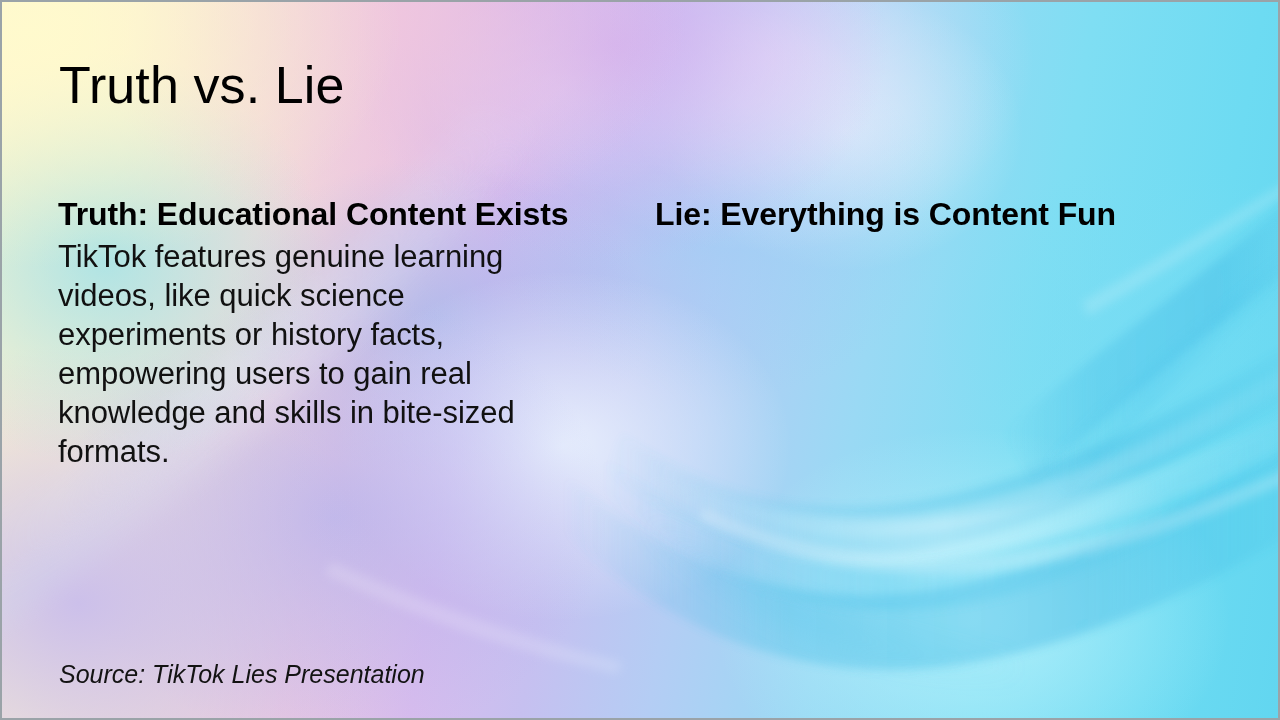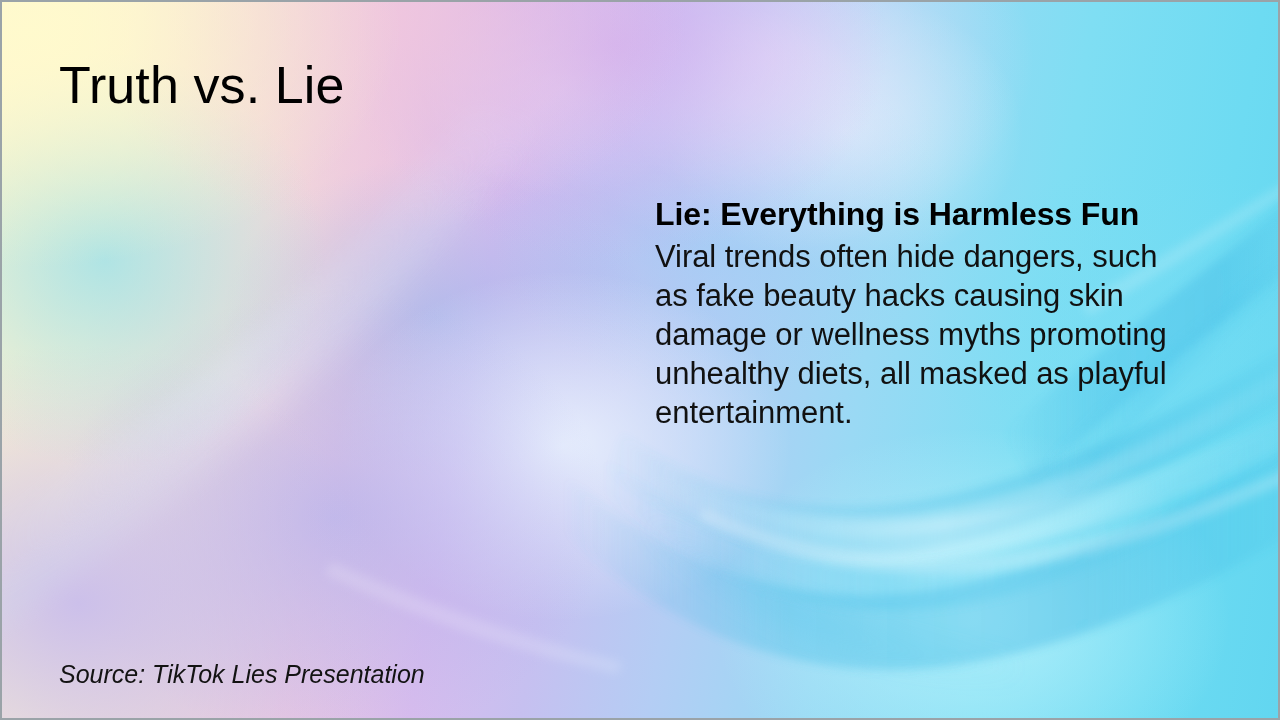--- a/index.html
+++ b/index.html
@@ -184,22 +184,25 @@
       <path d="M 640 500 C 780 600, 900 640, 1020 650 L 1020 682 C 880 676, 760 636, 630 530 Z" fill="url(#wMid)" opacity="0.35" filter="url(#softer)"></path>
 
       <path d="M 330 560 C 420 600, 520 636, 620 660 L 616 672 C 510 650, 410 614, 322 572 Z" fill="#ffffff" opacity="0.16" filter="url(#soft)"></path>
     </svg>
   </div>
 
   <div class="content">
 
     <div class="slide-title">Truth vs. Lie</div>
 
+    <div class="column column-left">
+      <h2 class="column-heading">Truth: Educational Content Exists</h2>
+      <p class="column-body">TikTok features genuine learning videos, like quick science experiments or history facts, empowering users to gain real knowledge and skills in bite-sized formats.</p>
+    </div>
 
     <div class="column column-right">
-      <h2 class="column-heading">Lie: Everything is Harmless Fun</h2>
-      <p class="column-body">Viral trends often hide dangers, such as fake beauty hacks causing skin damage or wellness myths promoting unhealthy diets, all masked as playful entertainment.</p>
+      <h2 class="column-heading">Lie: Everything is Content Fun</h2>
     </div>
 
     <div class="source-note">Source: TikTok Lies Presentation</div>
 
   </div>
 </div>
 
 </body></html>

